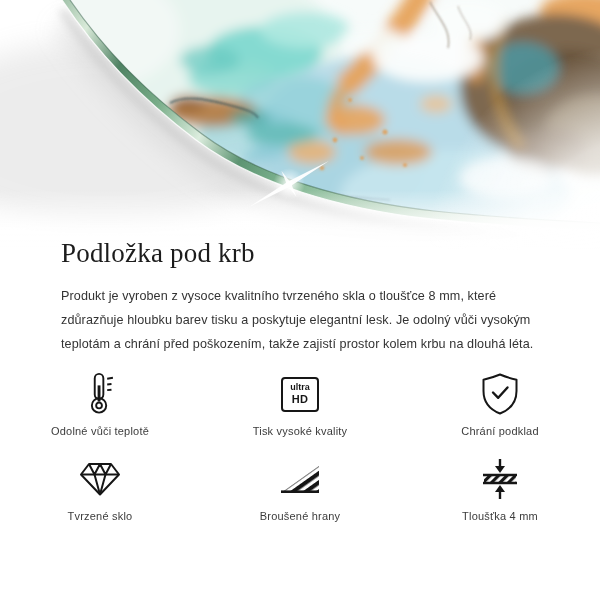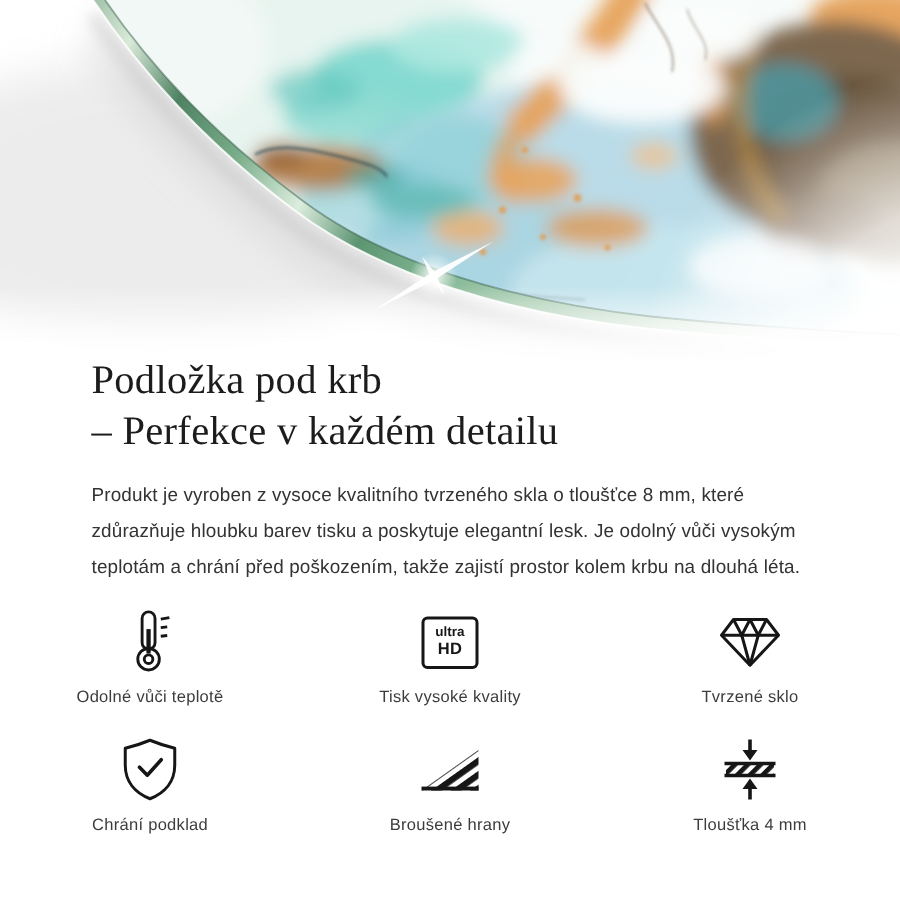--- a/index.html
+++ b/index.html
@@ -157,21 +157,20 @@
       <path d="M-46,0 L0,-2.6 L46,0 L0,2.6 Z" fill="#ffffff" opacity=".95"></path>
       <path d="M0,-15 L2.2,0 L0,15 L-2.2,0 Z" fill="#ffffff" opacity=".9"></path>
       <circle r="3" fill="#ffffff"></circle>
     </g>
   </svg>
 </div>
 
 <div class="content">
   <h1>
     <span>Podložka pod krb</span>
-    <span>– Perfekce v každém detailu</span>
   </h1>
   <p class="desc">Produkt je vyroben z vysoce kvalitního tvrzeného skla o tloušťce 8 mm, které zdůrazňuje hloubku barev tisku a poskytuje elegantní lesk. Je odolný vůči vysokým teplotám a chrání před poškozením, takže zajistí prostor kolem krbu na dlouhá léta.</p>
 </div>
 
 <div class="features">
 
   <div class="feature">
     <div class="icon-box">
       <svg class="ficon" width="32" height="44" viewBox="0 0 32 46">
         <rect x="10.5" y="2" width="9" height="26" rx="4.5"></rect>
@@ -191,38 +190,38 @@
       <div class="uhd">
         <span class="t">ultra</span>
         <span class="b">HD</span>
       </div>
     </div>
     <span class="label">Tisk vysoké kvality</span>
   </div>
 
   <div class="feature">
     <div class="icon-box">
+      <svg class="ficon" width="40" height="44" viewBox="0 0 40 44" stroke-linejoin="round" stroke-linecap="round">
+        <path d="M20,2.5 C26,5 31,6.5 36.5,7.8 L36.5,19 C36.5,30 30,37.6 20,41.5 C10,37.6 3.5,30 3.5,19 L3.5,7.8 C9,6.5 14,5 20,2.5 Z"></path>
+        <polyline points="13,20.5 18.2,25.8 27.5,15.5" stroke-width="2.4"></polyline>
+      </svg>
+    </div>
+    <span class="label">Chrání podklad</span>
+  </div>
+
+  <div class="feature">
+    <div class="icon-box">
       <svg class="ficon" width="44" height="37" viewBox="0 0 44 37" stroke-width="1.8" stroke-linejoin="round">
         <path d="M11,3 H33 L41,13.5 L22,33.5 L3,13.5 Z"></path>
         <path d="M3,13.5 H41"></path>
         <path d="M11,3 L16.5,13.5 L22,3 L27.5,13.5 L33,3"></path>
         <path d="M16.5,13.5 L22,33.5 M27.5,13.5 L22,33.5"></path>
       </svg>
     </div>
     <span class="label">Tvrzené sklo</span>
-  </div>
-
-  <div class="feature">
-    <div class="icon-box">
-      <svg class="ficon" width="40" height="44" viewBox="0 0 40 44" stroke-linejoin="round" stroke-linecap="round">
-        <path d="M20,2.5 C26,5 31,6.5 36.5,7.8 L36.5,19 C36.5,30 30,37.6 20,41.5 C10,37.6 3.5,30 3.5,19 L3.5,7.8 C9,6.5 14,5 20,2.5 Z"></path>
-        <polyline points="13,20.5 18.2,25.8 27.5,15.5" stroke-width="2.4"></polyline>
-      </svg>
-    </div>
-    <span class="label">Chrání podklad</span>
   </div>
 
   <div class="feature">
     <div class="icon-box">
       <svg width="44" height="33" viewBox="0 0 44 33">
         <defs>
           <pattern id="hatchA" width="7.5" height="7.5" patternUnits="userSpaceOnUse" patternTransform="rotate(-35.4)">
             <rect width="7.5" height="4.2" fill="#161616"></rect>
           </pattern>
         </defs>

